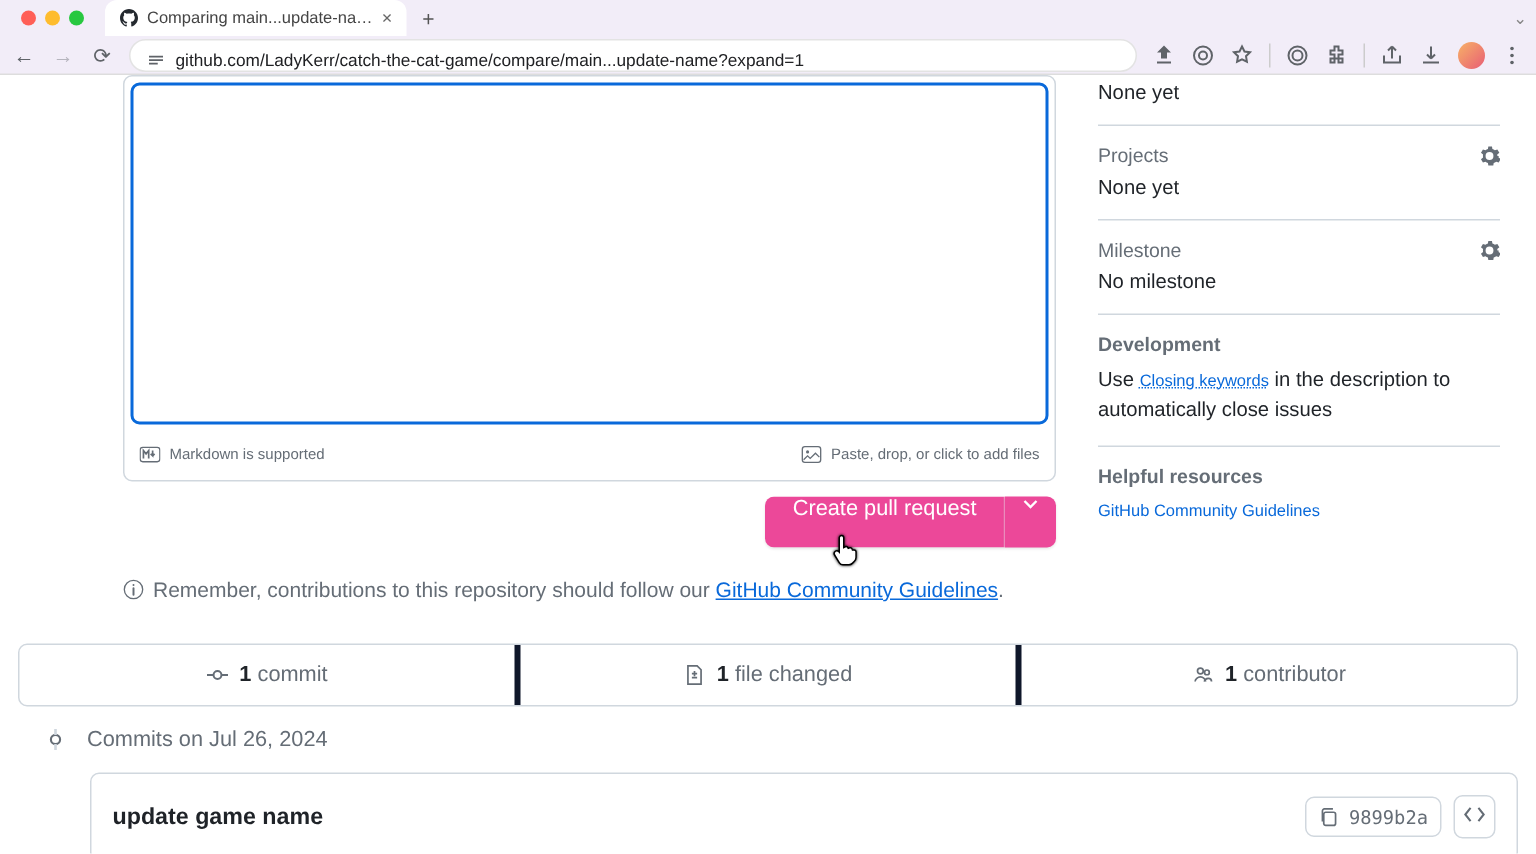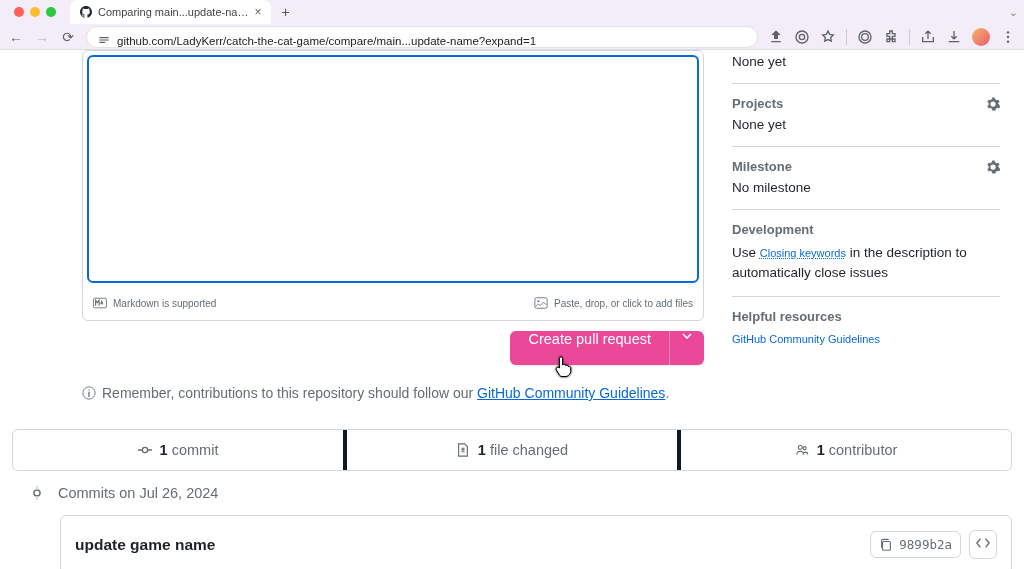--- a/index.html
+++ b/index.html
@@ -41,21 +41,21 @@
   .btn-main { padding:0 18px; border-right:1px solid rgba(255,255,255,0.4); border-radius:6px 0 0 6px;}
   .btn-caret { padding:0 12px; border-radius:0 6px 6px 0;}
   .cursor-hand { position:absolute; left:470px; top:22px; font-size:20px; pointer-events:none; filter:drop-shadow(0 0 1px #000);}
 
   .contrib-note { color:#656d76; font-size:14px; margin-top:20px; display:flex; align-items:center; gap:6px;}
   .contrib-note a { color:#0969da; text-decoration:underline; }
 
   
   .side-sec { border-bottom:1px solid #d0d7de; padding:12px 0 14px 0; }
   .side-sec:first-child { padding-top:4px; }
-  .side-title { display:flex; justify-content:space-between; align-items:center; color:#656d76; font-weight:700; font-size:13px; margin-bottom:6px;}
+  .side-title { display:flex; justify-content:space-between; align-items:center; color:#656d76; font-weight:400; font-size:13px; margin-bottom:6px;}
   .side-gear { color:#656d76; }
   .side-val { font-size:13.5px; color:#1f2328;}
   .side-link { color:#0969da; font-size:11px; text-decoration:underline dotted; }
   .side-text { font-size:13.5px; color:#1f2328; line-height:1.45;}
   .side-nogear .side-title { font-weight:600;}
 
   
   .statsbar { margin:28px 12px 0 12px; border:1px solid #d0d7de; border-radius:6px; display:flex; }
   .stat { flex:1; text-align:center; padding:12px 0; font-size:14.5px; color:#656d76; display:flex; align-items:center; justify-content:center; gap:8px;}
   .stat b { color:#1f2328; font-weight:600;}

